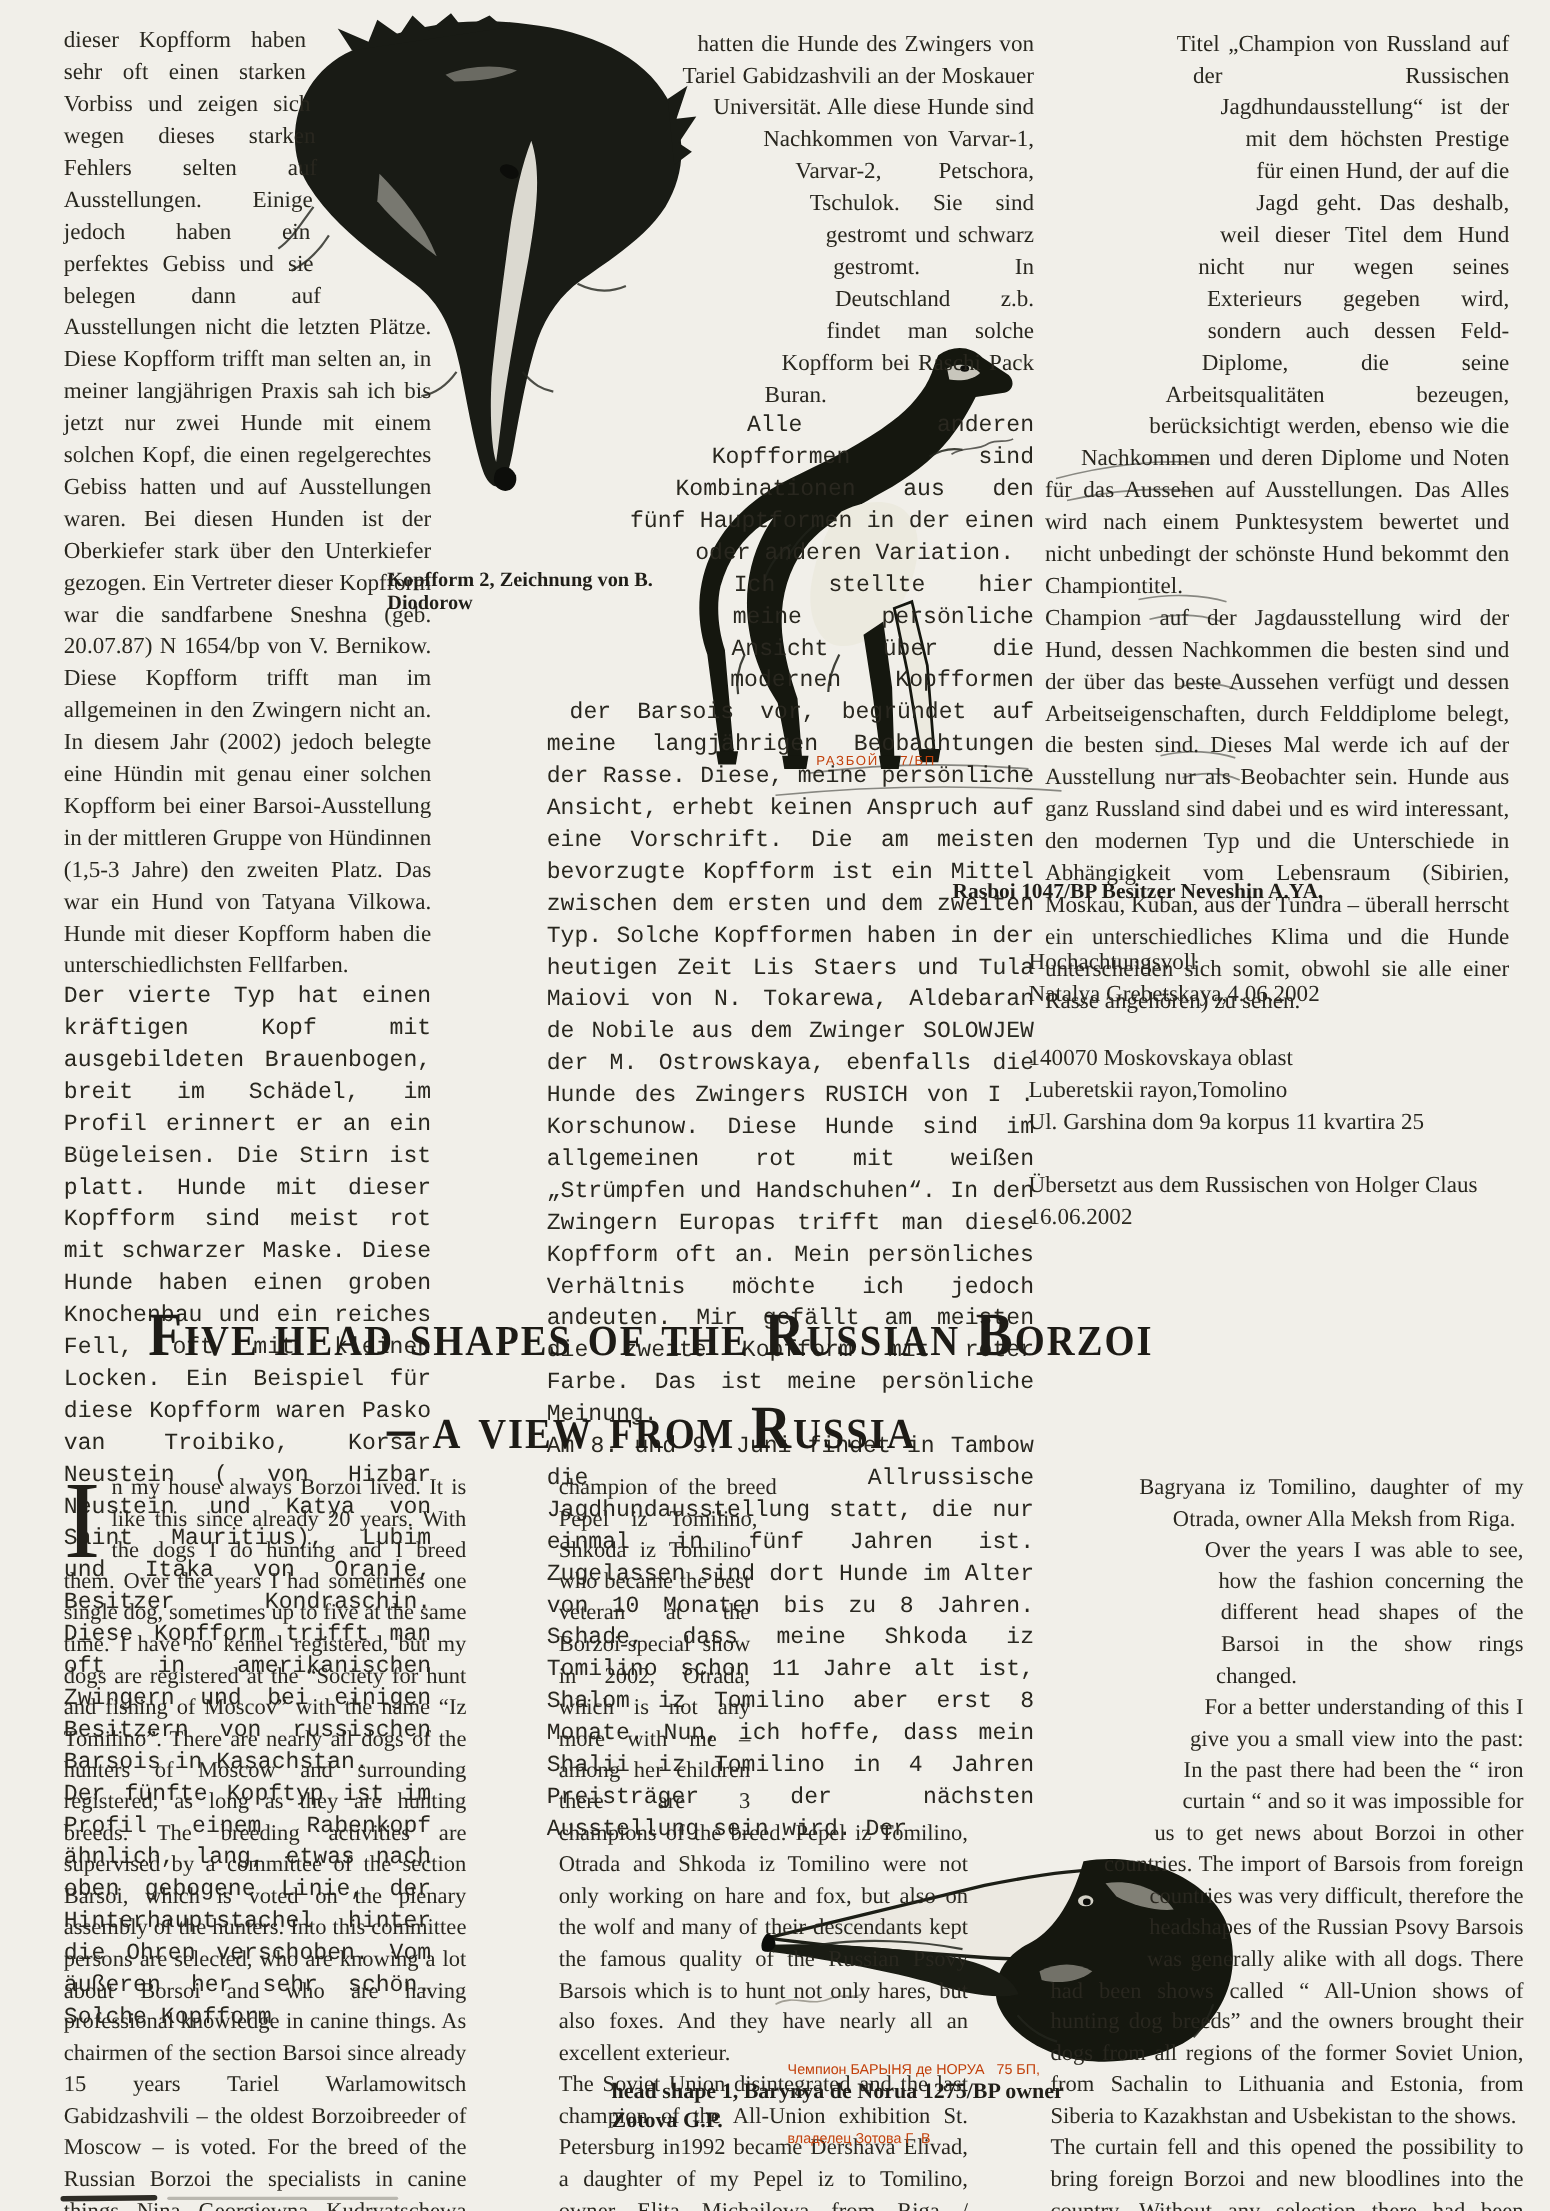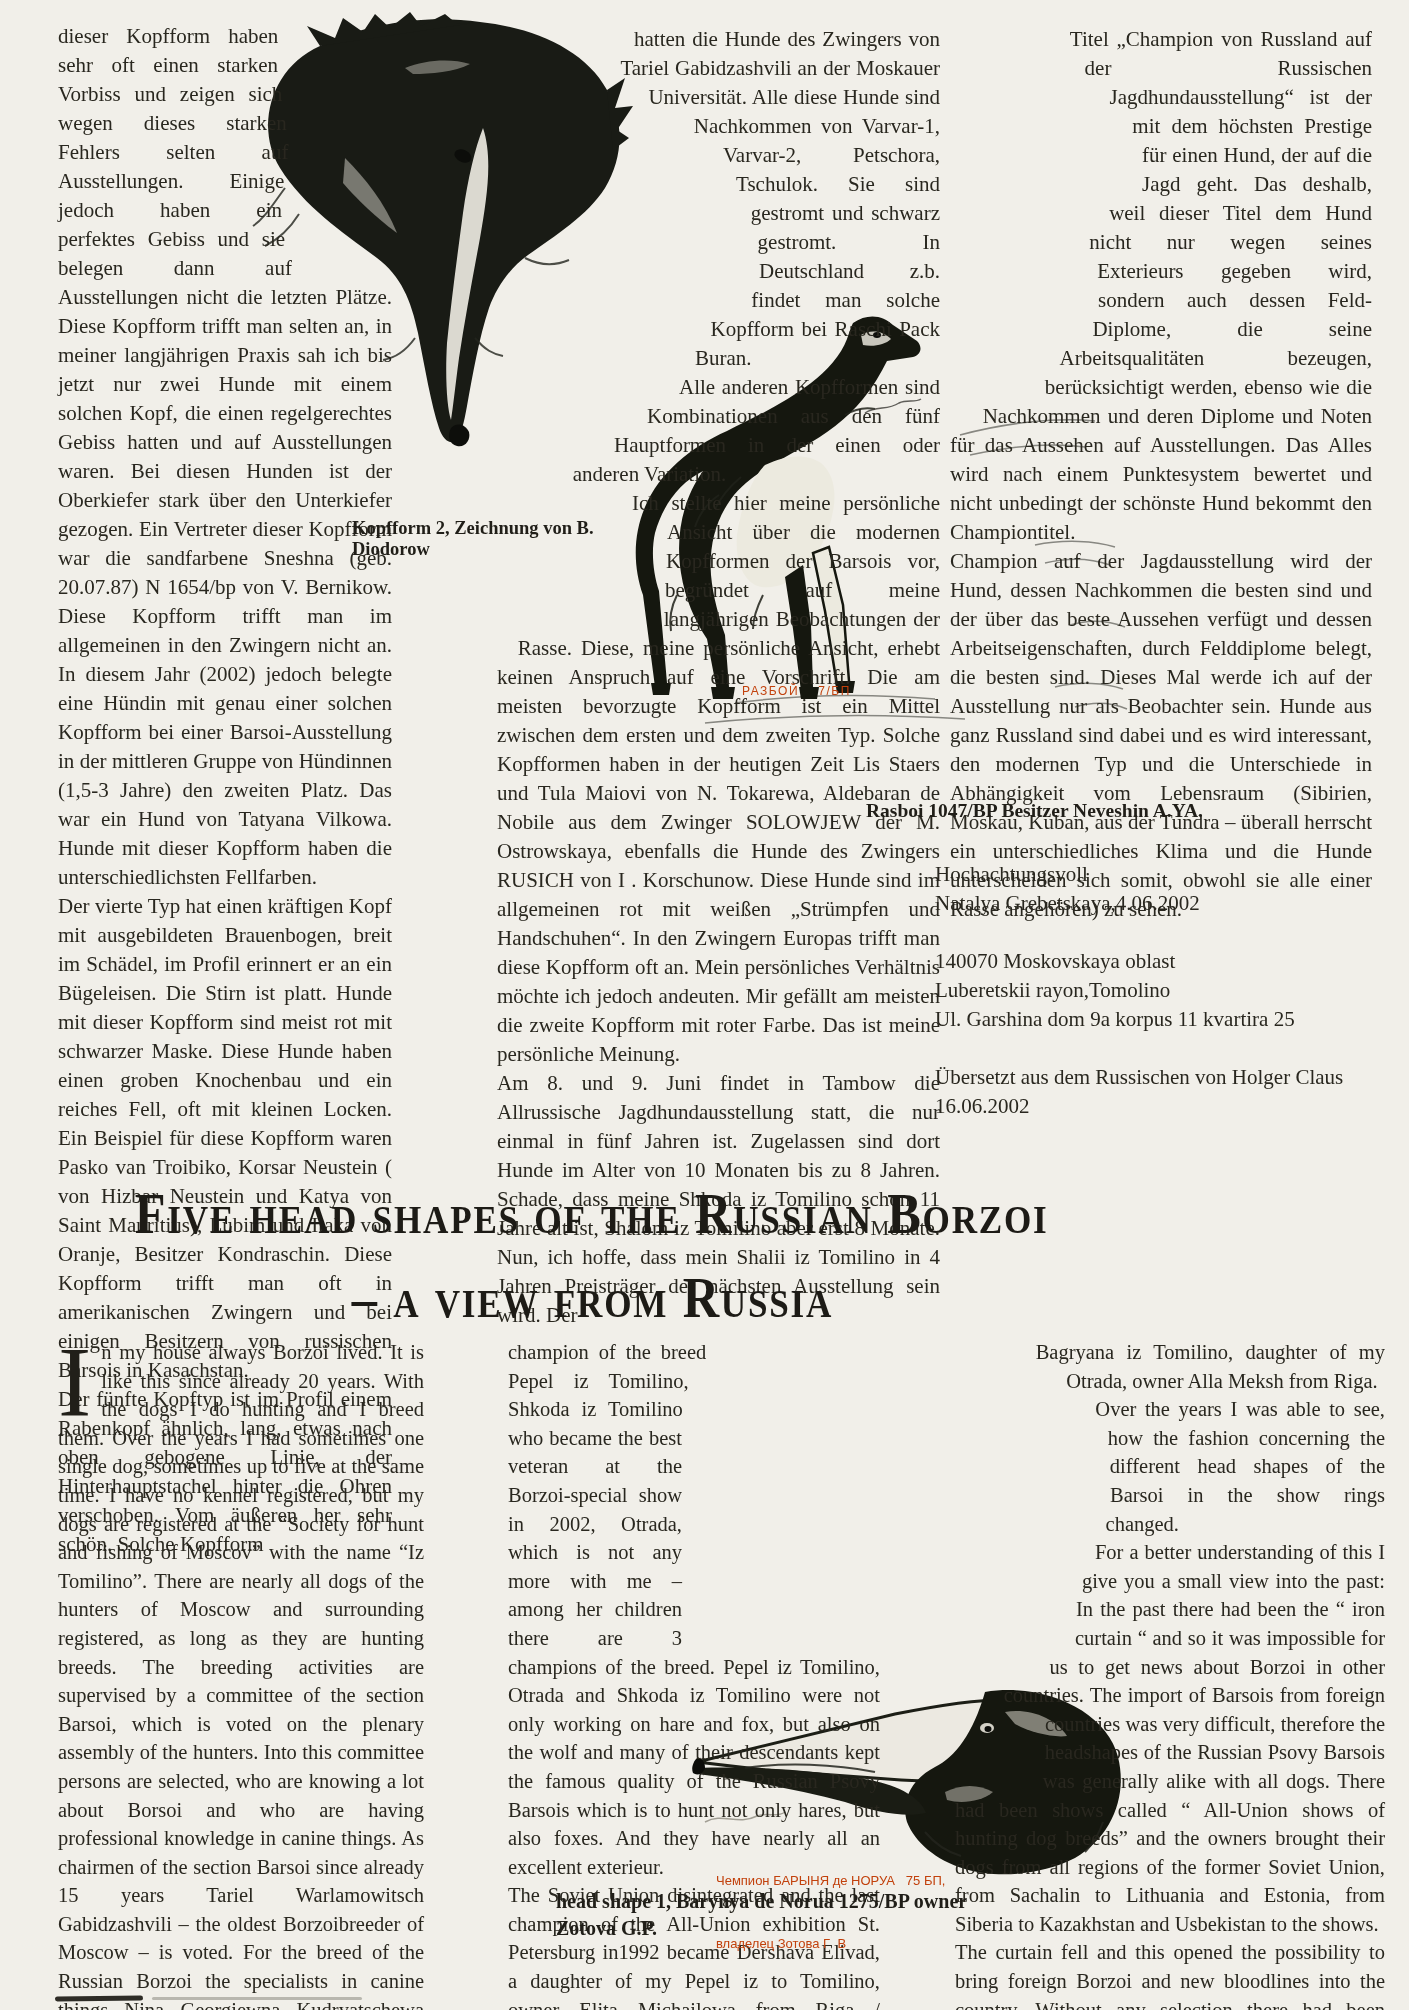--- a/index.html
+++ b/index.html
@@ -2,21 +2,21 @@
 <html lang="de"><head>
 <meta charset="utf-8">
 <style>
   html,body{margin:0;padding:0;background:#e8e6e0;}
   .page{position:relative;width:1409px;height:2010px;background:#f1efe9;
         font-family:"Liberation Serif","DejaVu Serif",serif;color:#29271f;overflow:hidden;padding-left:20px;}
   .col{position:absolute;text-align:justify;}
   .g-body{font-size:21px;line-height:29px;}
   .e-body{font-size:20.5px;line-height:28.6px;}
   .col p{margin:0;}
-  .mt{margin-top:29px;}
+  .mt{margin-top:29px;font-family:Liberation Mono, monospace;}
   .art{position:absolute;}
   .spacer{background:transparent;}
   
   .sp-g1{float:right;width:106px;height:258px;margin:58px 0 0 8px;
          shape-outside:polygon(106px 0,10px 0,0 30px,14px 120px,4px 190px,20px 258px,106px 258px);}
   .sp-g2{float:left;width:300px;height:610px;margin-right:10px;
          shape-outside:polygon(0 0,137px 0,92px 38px,136px 66px,158px 96px,220px 128px,232px 162px,252px 196px,262px 238px,252px 268px,196px 300px,198px 332px,168px 362px,132px 392px,100px 422px,44px 452px,30px 478px,170px 498px,166px 602px,0 610px);}
   .sp-g3{float:left;width:200px;height:390px;margin:432px 10px 0 0;
          shape-outside:polygon(0 0,70px 0,118px 25px,132px 55px,158px 85px,182px 115px,192px 145px,158px 175px,138px 205px,128px 235px,148px 262px,142px 292px,106px 322px,94px 350px,36px 372px,24px 390px,0 390px);}
   .sp-e2{float:right;width:188px;height:310px;margin:352px 0 0 10px;

